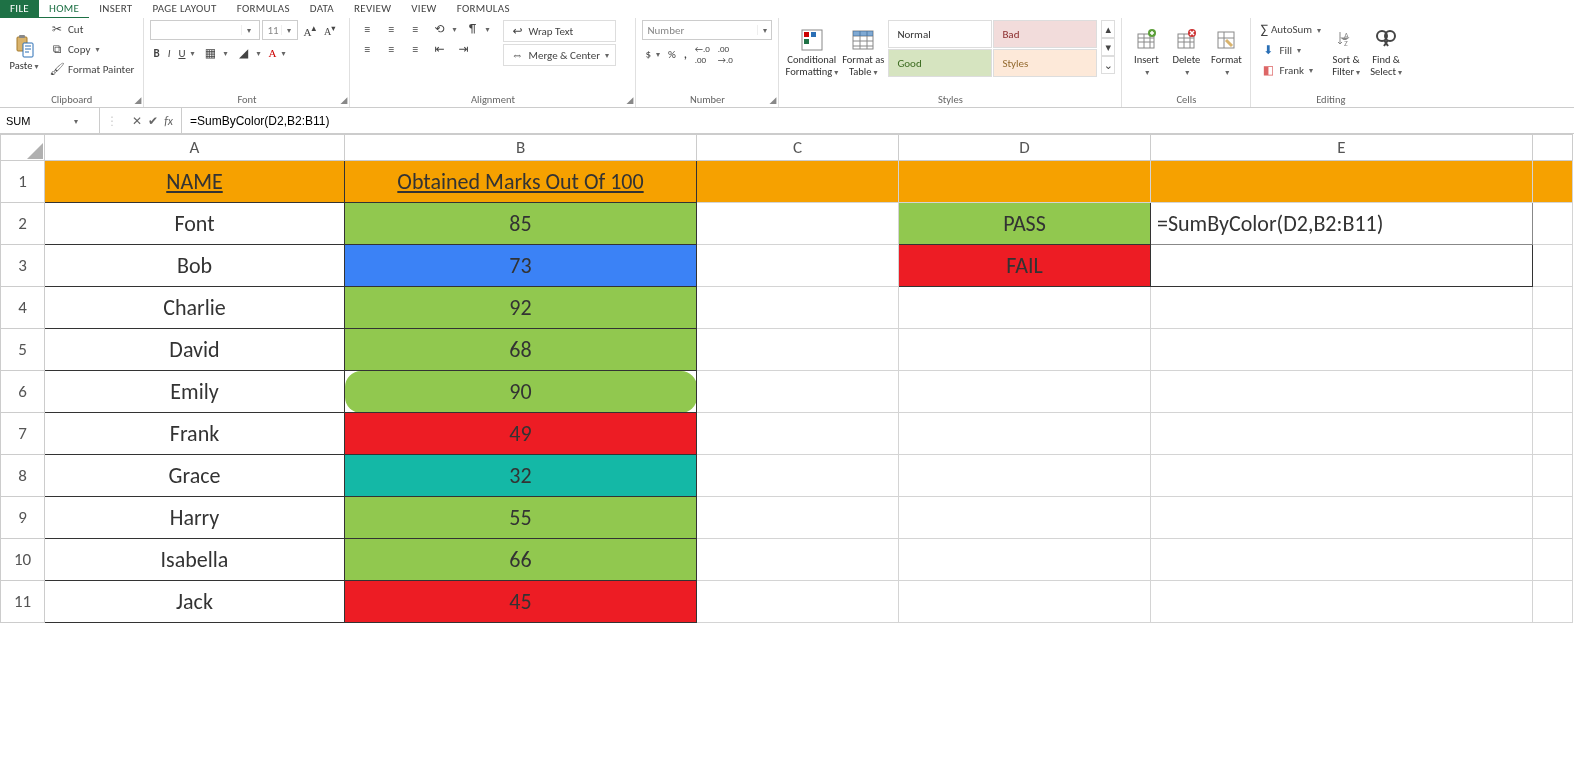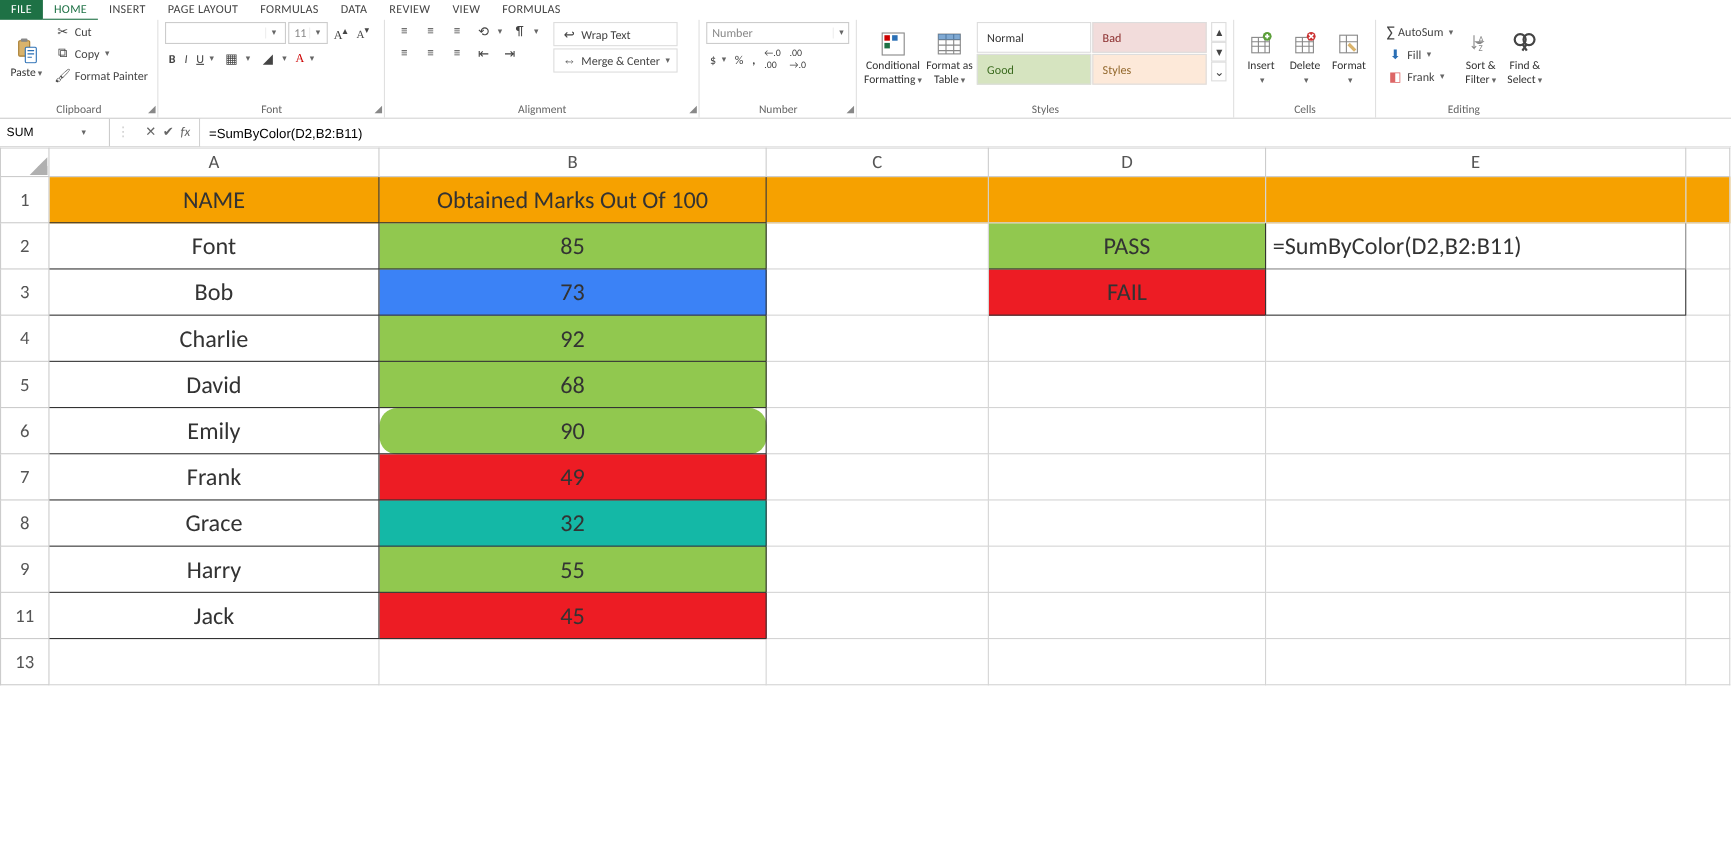--- a/index.html
+++ b/index.html
@@ -45,21 +45,21 @@
   .fx { font-style: italic; font-size: 12px; }
   .formula-input { flex: 1; border: none; outline: none; font-size: 12px; padding: 0 8px; height: 100%; }
 
   
   .grid-wrap { position: relative; height: 630px; overflow: hidden; background:#fff;}
   .grid { border-collapse: collapse; table-layout: fixed; }
   .colhead th, .rowhead { background: #fff; color: #555; font-weight: normal; font-size: 17px; border: 1px solid #ccc; }
   .colhead th { height: 26px; }
   .rowhead { width: 44px; text-align: center; }
   .cell { border: 1px solid #d4d4d4; font-size: 22px; text-align: center; height: 42px; font-family: Calibri, Arial, sans-serif; }
-  .hdr-row .cell { background: #f6a100; font-weight: normal; }
+  .hdr-row .cell { background: #f6a100; font-weight: normal; text-decoration: underline; }
   
   .select-all { width: 44px; height: 26px; background: #fff; border: 1px solid #ccc; position: relative; }
   .select-all::after { content: ''; position: absolute; right: 1px; bottom: 1px; border: 8px solid transparent; border-right-color: #b0b0b0; border-bottom-color: #b0b0b0; }
   
   .formula-cell { text-align:left; padding-left:6px; border: 1.5px solid #888 !important; font-size:22px;}
   .thickborder { border: 1px solid #333 !important;}
 
   svg { display: block; }
 </style>
 </head>
@@ -466,32 +466,32 @@
         <tr>
           <td class="rowhead">9</td>
           <td class="cell thickborder">Harry</td>
           <td class="cell thickborder" style="background: rgb(145, 200, 79);">55</td>
           <td class="cell"></td>
           <td class="cell"></td>
           <td class="cell"></td>
           <td class="cell"></td>
         </tr>
         <tr>
+          <td class="rowhead">10</td>
+          <td class="cell thickborder">Isabella</td>
+          <td class="cell thickborder" style="background: rgb(145, 200, 79);">66</td>
+          <td class="cell"></td>
+          <td class="cell"></td>
+          <td class="cell"></td>
+          <td class="cell"></td>
+        </tr>
+        <tr>
           <td class="rowhead">11</td>
           <td class="cell thickborder">Jack</td>
           <td class="cell thickborder" style="background: rgb(237, 28, 36);">45</td>
           <td class="cell"></td>
           <td class="cell"></td>
           <td class="cell"></td>
           <td class="cell"></td>
         </tr>
-        <tr>
-          <td class="rowhead">13</td>
-          <td class="cell"></td>
-          <td class="cell"></td>
-          <td class="cell"></td>
-          <td class="cell"></td>
-          <td class="cell"></td>
-          <td class="cell"></td>
-        </tr>
       </tbody>
   </table>
 </div>
 
 </body></html>

